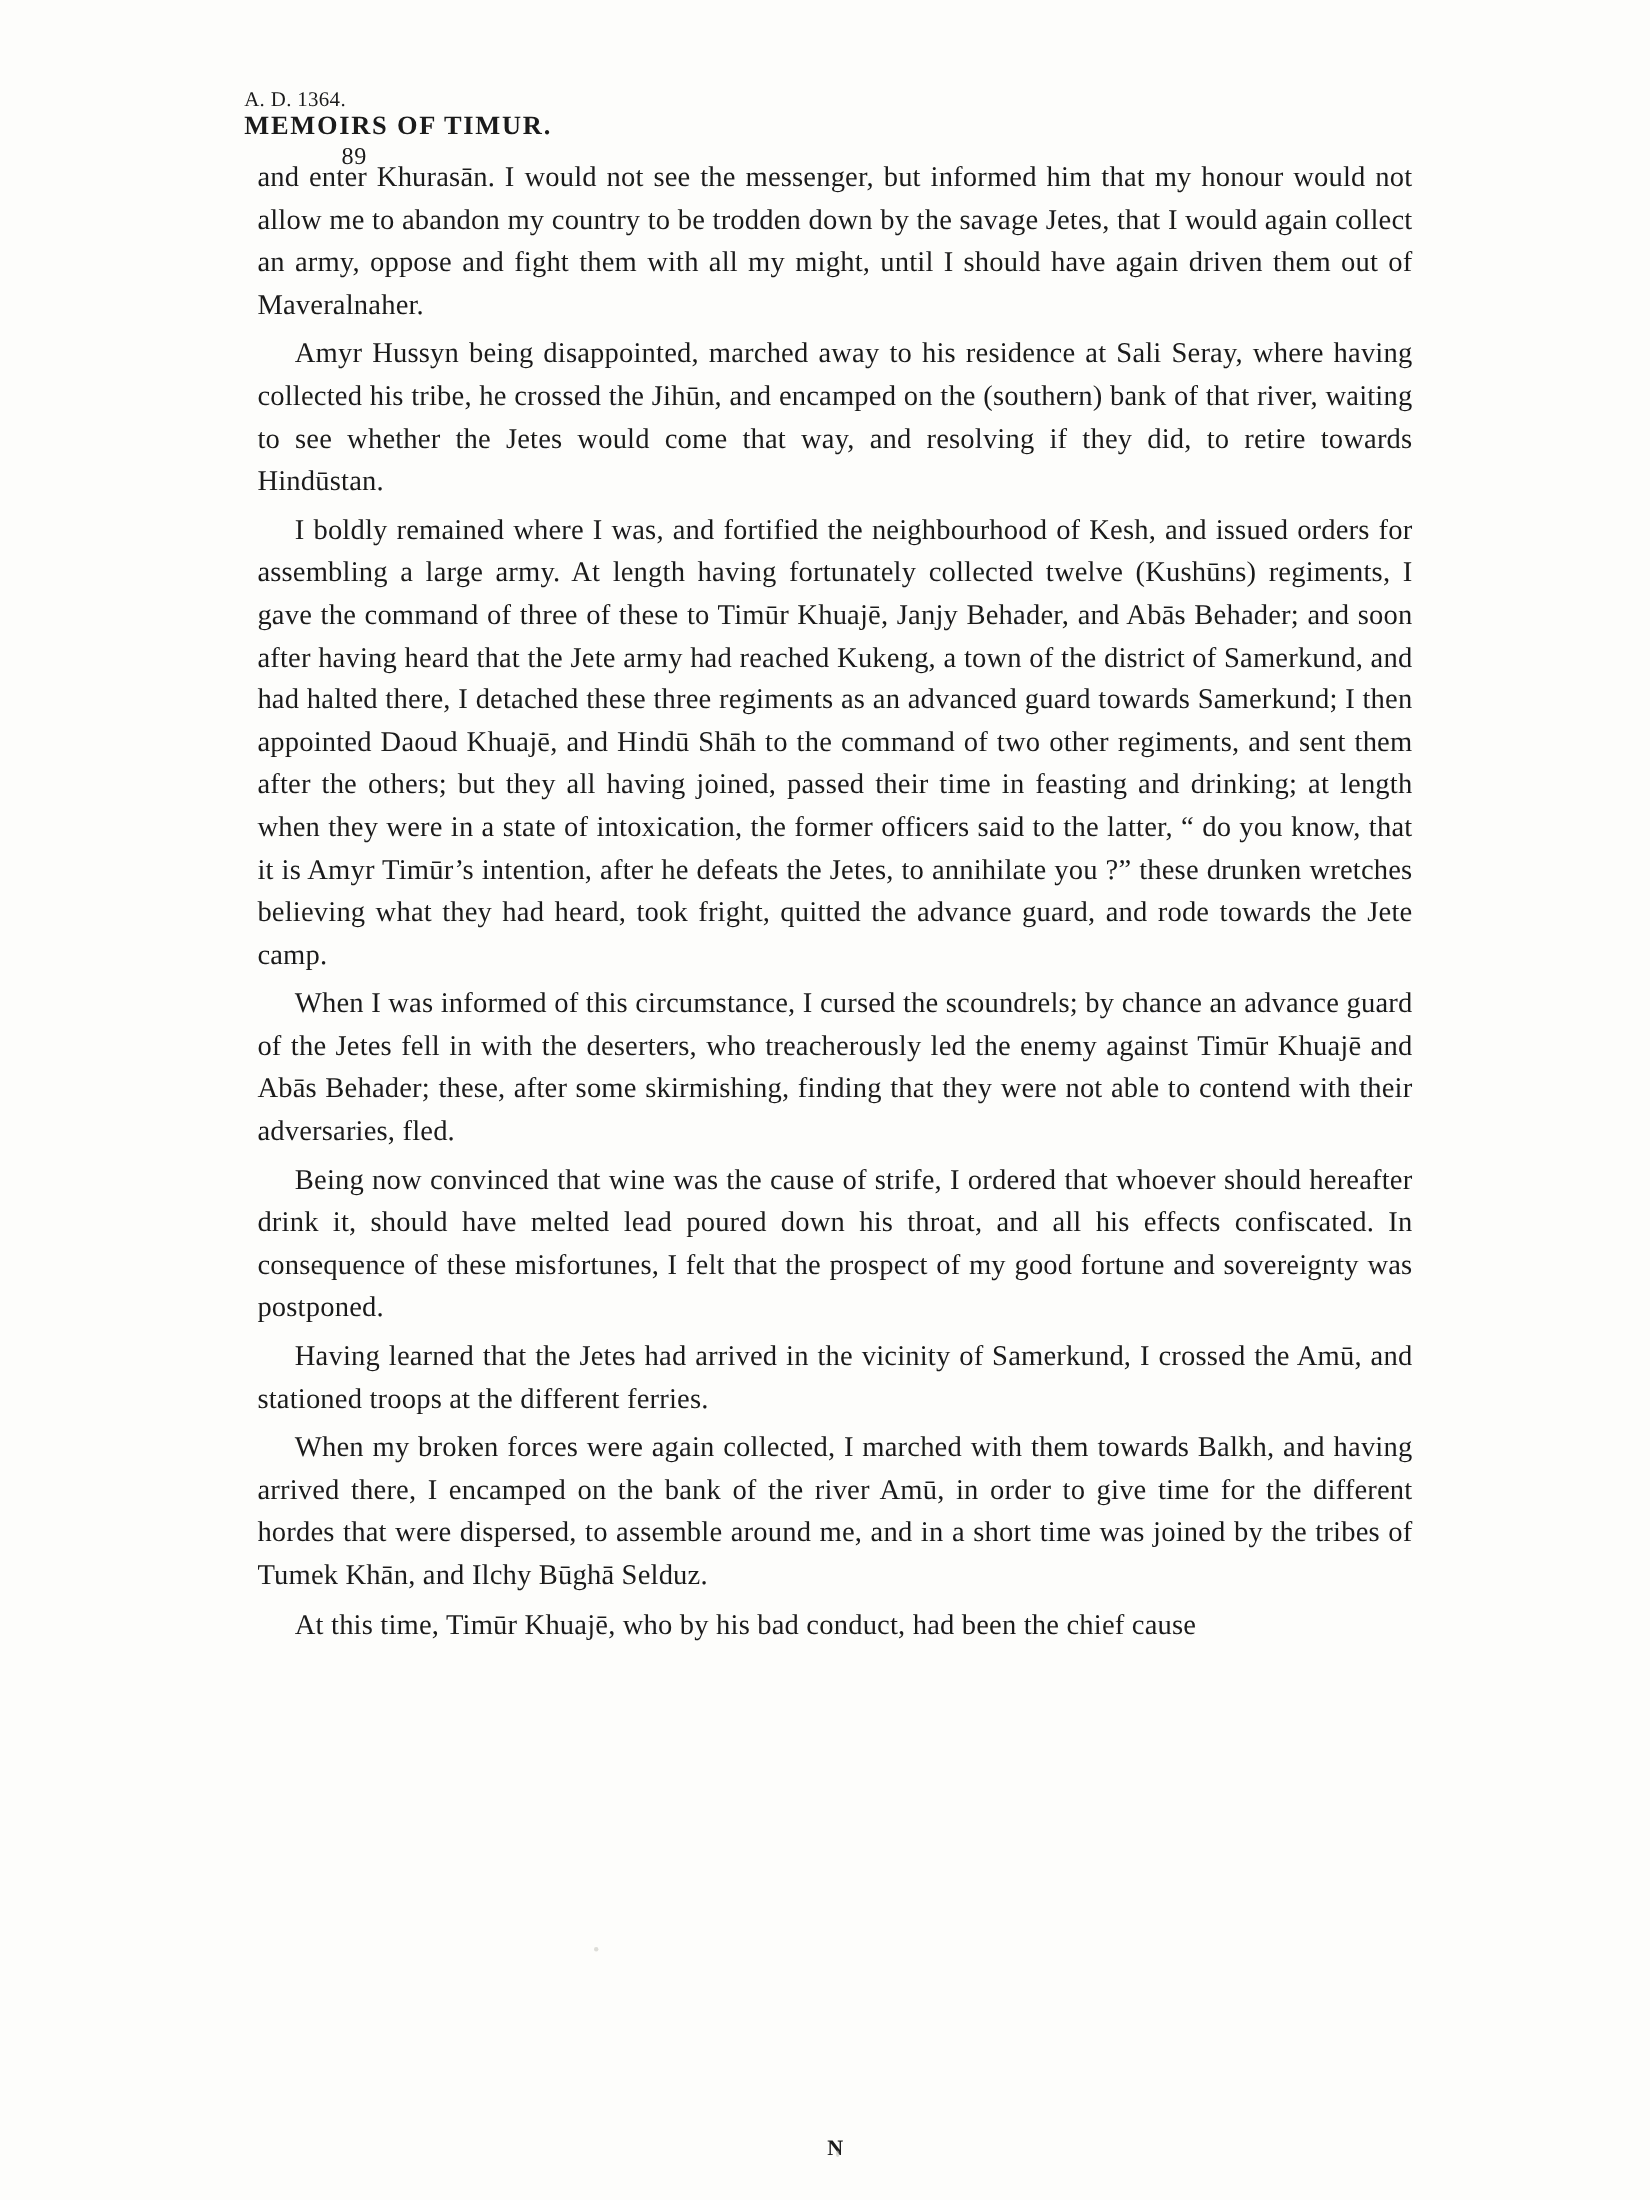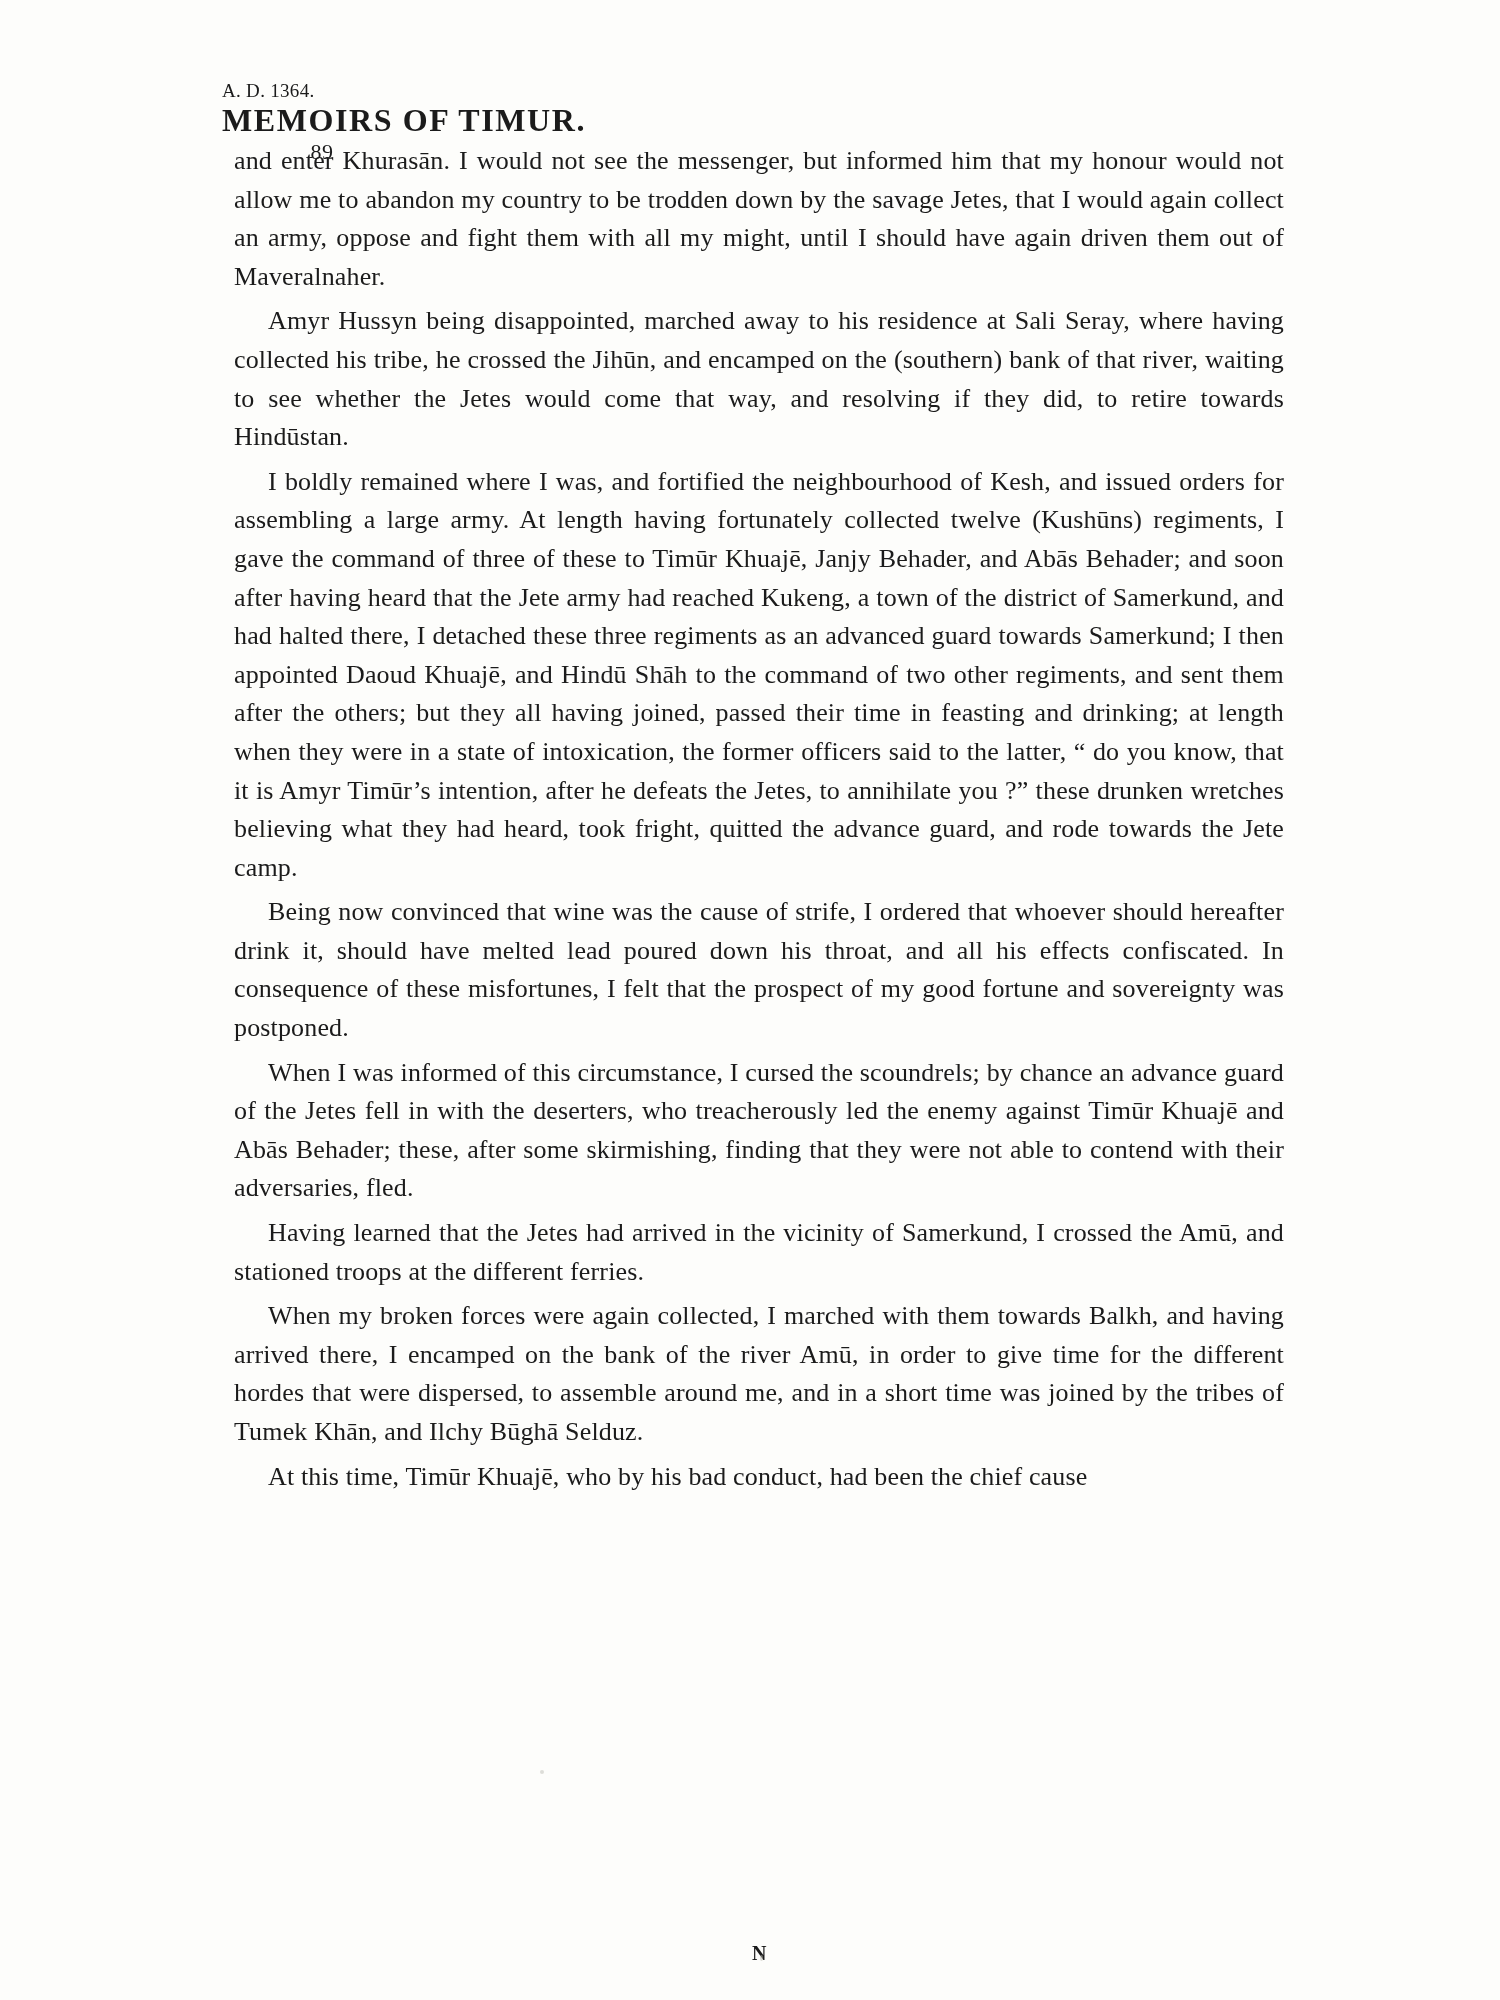--- a/index.html
+++ b/index.html
@@ -36,21 +36,21 @@
   }
   .header .running-date {
     font-size: 19px;
     letter-spacing: 0.3px;
     white-space: nowrap;
     width: 200px;
   }
   .header .running-title {
     flex: 1;
     text-align: center;
-    font-size: 32px;
+    font-size: 24px;
     font-weight: bold;
     letter-spacing: 1.6px;
   }
   .header .folio {
     font-size: 22px;
     text-align: center;
     width: 200px;
     font-weight: normal;
     letter-spacing: 0.5px;
   }
@@ -99,22 +99,22 @@
     <div class="header">
       <div class="running-date">A. D. 1364.</div>
       <div class="running-title">MEMOIRS OF TIMUR.</div>
       <div class="folio">89</div>
     </div>
 
     <div class="body-text">
       <p class="noindent">and enter Khurasān.  I would not see the messenger, but informed him that my honour would not allow me to abandon my country to be trodden down by the savage Jetes, that I would again collect an army, oppose and fight them with all my might, until I should have again driven them out of Maveralnaher.</p>
       <p class="indent">Amyr Hussyn being disappointed, marched away to his residence at Sali Seray, where having collected his tribe, he crossed the Jihūn, and encamped on the (southern) bank of that river, waiting to see whether the Jetes would come that way, and resolving if they did, to retire towards Hindūstan.</p>
       <p class="indent">I boldly remained where I was, and fortified the neighbourhood of Kesh, and issued orders for assembling a large army.  At length having fortunately collected twelve (Kushūns) regiments, I gave the command of three of these to Timūr Khuajē, Janjy Behader, and Abās Behader; and soon after having heard that the Jete army had reached Kukeng, a town of the district of Samerkund, and had halted there, I detached these three regiments as an advanced guard towards Samerkund; I then appointed Daoud Khuajē, and Hindū Shāh to the command of two other regiments, and sent them after the others; but they all having joined, passed their time in feasting and drinking; at length when they were in a state of intoxication, the former officers said to the latter, “ do you know, that it is Amyr Timūr’s intention, after he defeats the Jetes, to annihilate you ?”  these drunken wretches believing what they had heard, took fright, quitted the advance guard, and rode towards the Jete camp.</p>
+      <p class="indent">When I was informed of this circumstance, I cursed the scoundrels; by chance an advance guard of the Jetes fell in with the deserters, who treacherously led the enemy against Timūr Khuajē and Abās Behader; these, after some skirmishing, finding that they were not able to contend with their adversaries, fled.</p>
       <p class="indent">Being now convinced that wine was the cause of strife, I ordered that whoever should hereafter drink it, should have melted lead poured down his throat, and all his effects confiscated.  In consequence of these misfortunes, I felt that the prospect of my good fortune and sovereignty was postponed.</p>
-      <p class="indent">When I was informed of this circumstance, I cursed the scoundrels; by chance an advance guard of the Jetes fell in with the deserters, who treacherously led the enemy against Timūr Khuajē and Abās Behader; these, after some skirmishing, finding that they were not able to contend with their adversaries, fled.</p>
       <p class="indent">Having learned that the Jetes had arrived in the vicinity of Samerkund, I crossed the Amū, and stationed troops at the different ferries.</p>
       <p class="indent">When my broken forces were again collected, I marched with them towards Balkh, and having arrived there, I encamped on the bank of the river Amū, in order to give time for the different hordes that were dispersed, to assemble around me, and in a short time was joined by the tribes of Tumek Khān, and Ilchy Būghā Selduz.</p>
       <p class="indent">At this time, Timūr Khuajē, who by his bad conduct, had been the chief cause</p>
     </div>
 
     <div class="signature">N</div>
   </div>
 
   <div class="speck" style="left:540px; top:1770px; width:4px; height:4px;"></div>
   <div class="speck" style="left:1246px; top:1150px; width:3px; height:3px;"></div>

